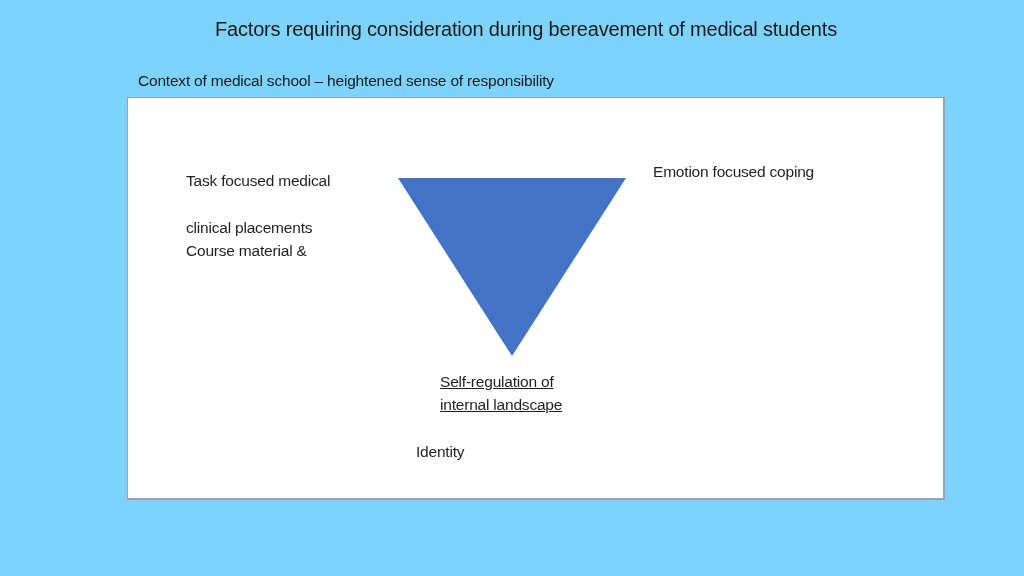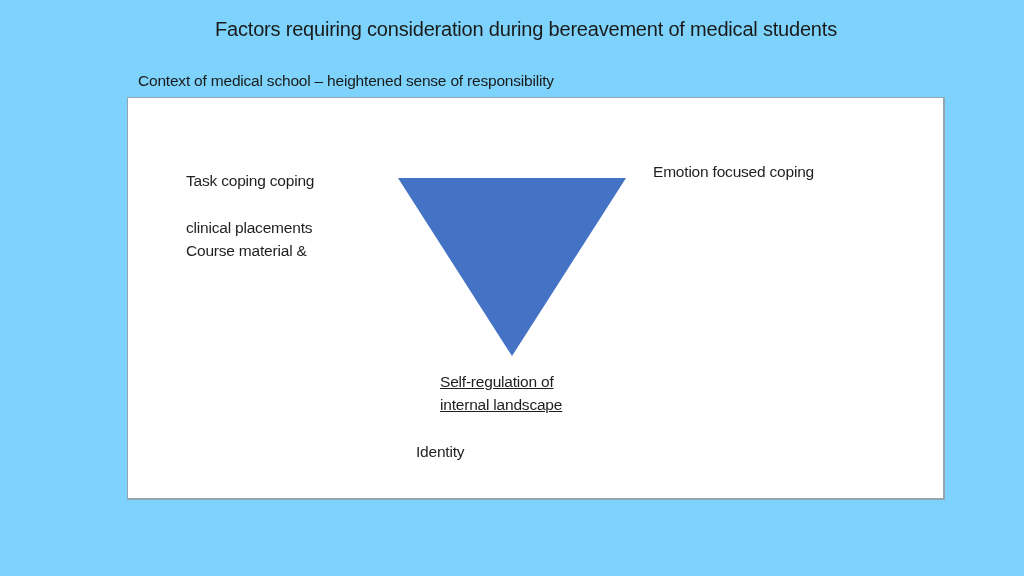--- a/index.html
+++ b/index.html
@@ -71,21 +71,21 @@
   <div class="slide-title">Factors requiring consideration during bereavement of medical students</div>
 
   <div class="context-label">Context of medical school – heightened sense of responsibility</div>
 
   <div class="content-panel"></div>
 
   <svg class="triangle-shape" viewBox="0 0 228 178" width="228" height="178" aria-hidden="true">
     <polygon points="0,0 228,0 114,178" fill="#4472c4"></polygon>
   </svg>
 
-  <div class="label lbl-task">Task coping coping</div>
+  <div class="label lbl-task">Task focused medical</div>
 
   <div class="label lbl-course">
     <div>clinical placements</div>
     <div>Course material &amp;</div>
   </div>
 
   <div class="label lbl-emotion">Emotion focused coping</div>
 
 
   <div class="label lbl-selfreg">

